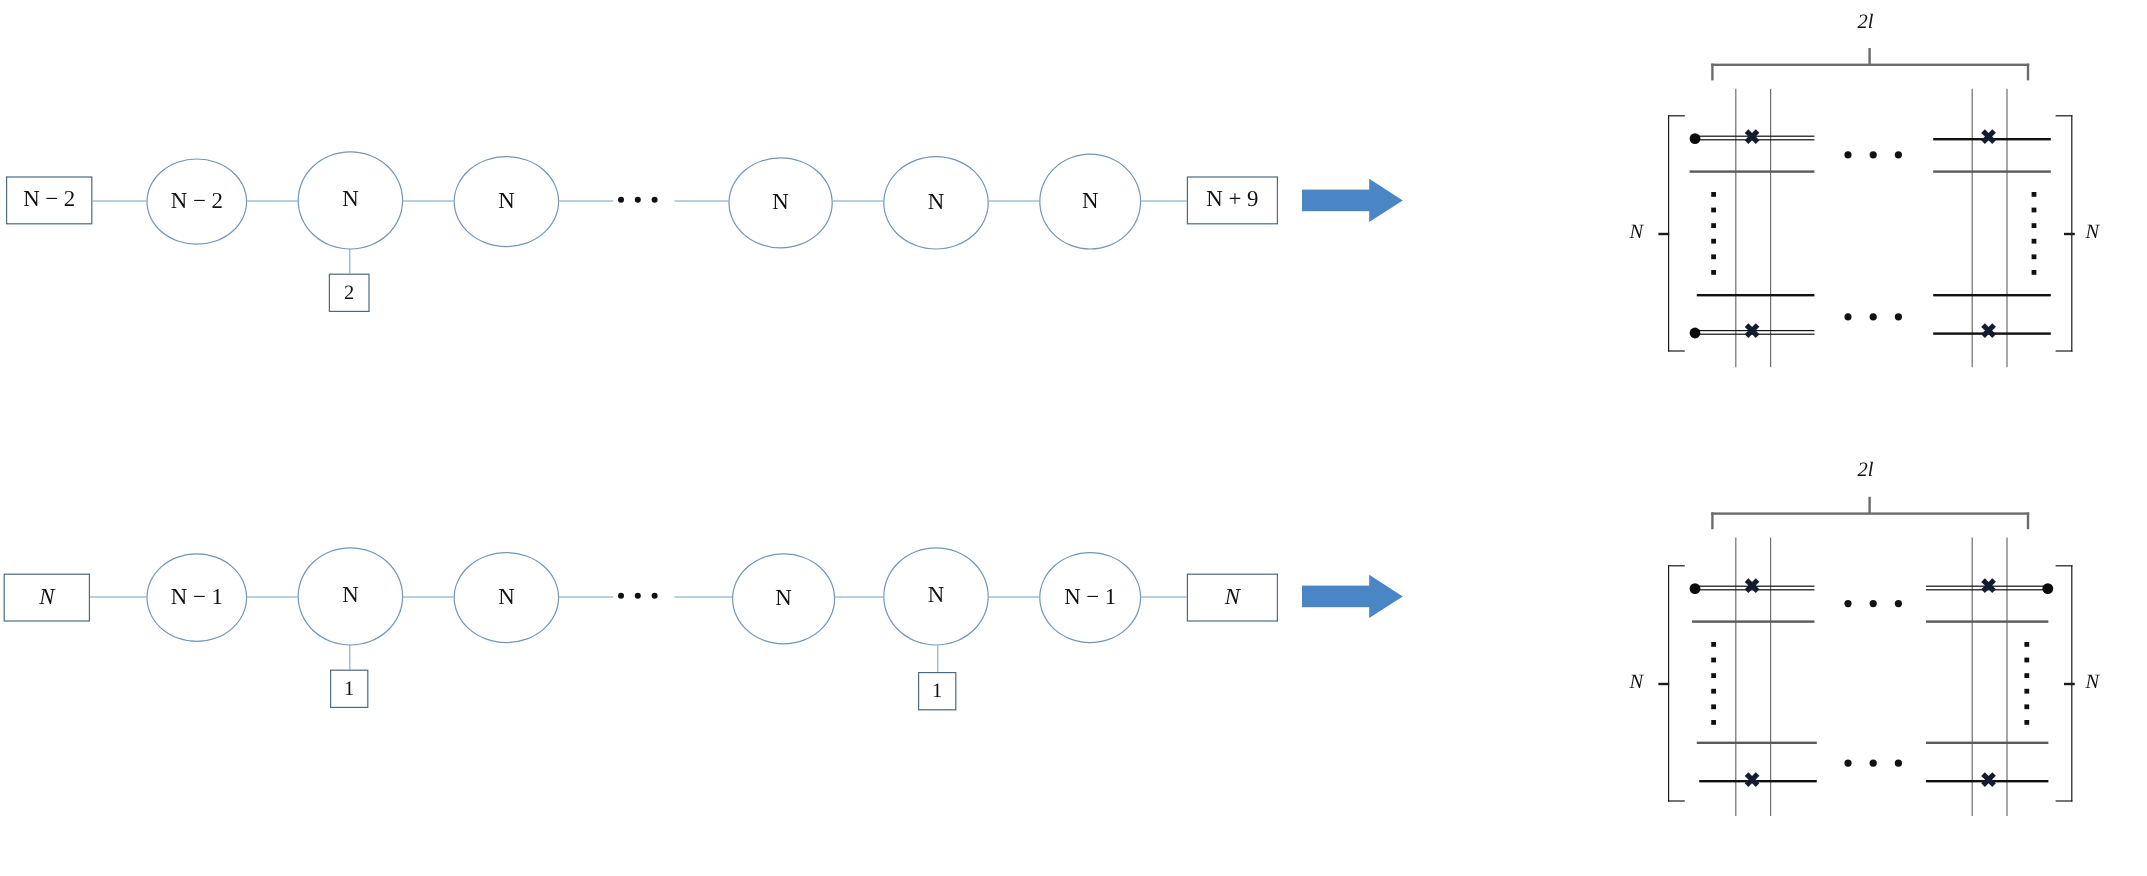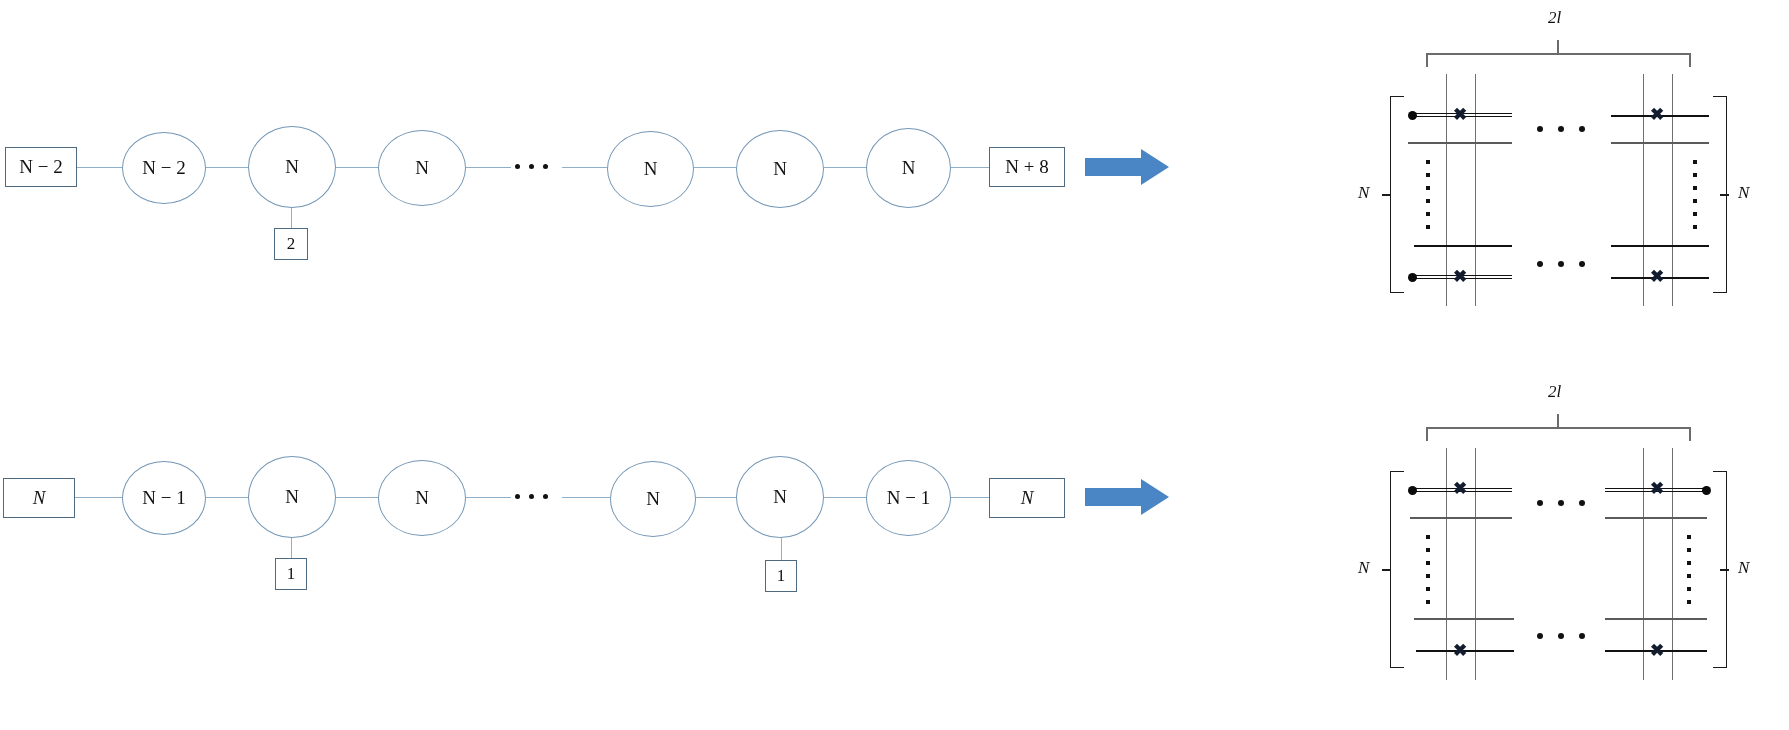--- a/index.html
+++ b/index.html
@@ -98,21 +98,21 @@
     <span>N</span>
   </div>
 
   <div class="dots3" style="left:515px; top:164px;">
     <i></i>
       <i></i>
       <i></i>
   </div>
 
   <div class="node-box" style="left:989px; top:147px; width:76px; height:40px; font-size:19px;">
-    <span>N + 8</span>
+    <span>N + 9</span>
   </div>
 
   <div class="node-box" style="left:274px; top:228px; width:34px; height:32px; font-size:17px;">
     <span>2</span>
   </div>
 
   <div class="bigarrow" style="left:1085px; top:149px; width:86px; height:36px;">
     <div class="shaft"></div>
     <div class="head"></div>
   </div>

